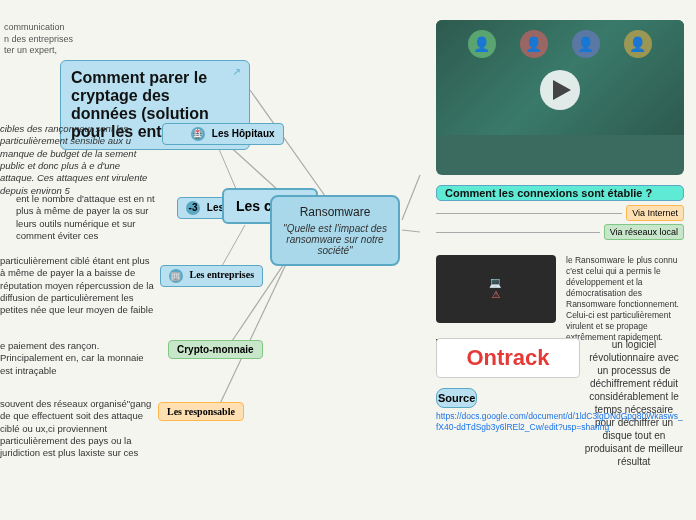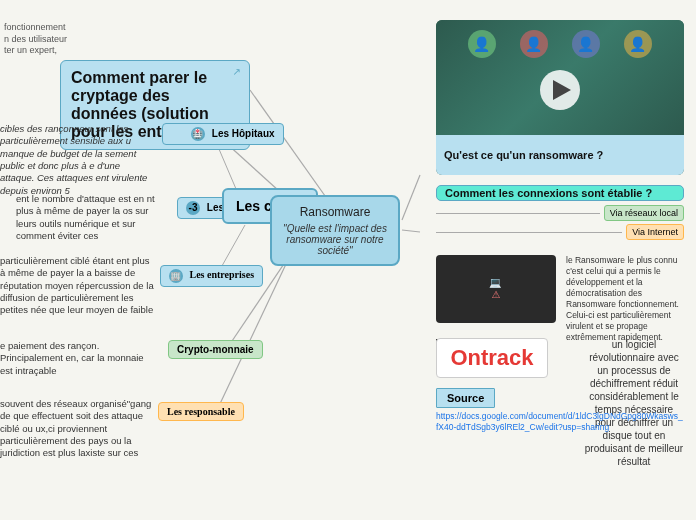--- a/index.html
+++ b/index.html
@@ -240,21 +240,21 @@
       color: #333;
       line-height: 1.3;
       z-index: 10;
     }
 
     
     .ontrack-box {
       position: absolute;
       top: 338px;
       left: 10px;
-      width: 112px;
+      width: 144px;
       background: white;
       border: 1.5px solid #ccc;
       border-radius: 4px;
       padding: 6px 10px;
       z-index: 10;
       display: flex;
       align-items: center;
       justify-content: center;
     }
     .ontrack-logo-text {
@@ -283,22 +283,22 @@
     .source-box {
       position: absolute;
       top: 388px;
       left: 10px;
       width: 248px;
       z-index: 10;
     }
     .source-label {
       background: #b8e0f0;
       border: 1.5px solid #5ba8c4;
-      border-radius: 1px;
-      padding: 3px 10px;
+      border-radius: 8px;
+      padding: 3px 1px;
       font-weight: bold;
       font-size: 11px;
       display: inline-block;
       margin-bottom: 3px;
     }
     .source-url {
       font-size: 8.5px;
       color: #1a73e8;
       word-break: break-all;
       line-height: 1.3;
@@ -371,22 +371,22 @@
   <line x1="300" y1="240" x2="228" y2="347" stroke="#aaa" stroke-width="1.2"></line>
 
   <line x1="295" y1="245" x2="218" y2="408" stroke="#aaa" stroke-width="1.2"></line>
 
   <line x1="402" y1="220" x2="420" y2="175" stroke="#aaa" stroke-width="1.2"></line>
 
   <line x1="402" y1="230" x2="420" y2="232" stroke="#aaa" stroke-width="1.2"></line>
 </svg>
 
 <div class="top-left-text">
-  <div>fonctionnement</div>
-  <div>n des utilisateur</div>
+  <div>communication</div>
+  <div>n des entreprises</div>
   <div>ter un expert,</div>
 </div>
 
 <div class="node-heading">
   <span class="heading-title">Comment parer le cryptage des données (solution pour les entreprise)</span>
   <span class="external-link">↗</span>
 </div>
 
 <div class="left-text-block" style="top:123px;font-style:italic;">
   <span>cibles des rançonneur sont les particulièrement sensible aux u manque de budget de la sement public et donc plus à e d'une attaque. Ces attaques ent virulente depuis environ 5</span>
@@ -447,32 +447,31 @@
       <div class="video-icons">
         <div class="vid-icon" style="background:rgba(100,180,120,0.8);">👤</div>
         <div class="vid-icon" style="background:rgba(180,100,100,0.8);">👤</div>
         <div class="vid-icon" style="background:rgba(100,120,180,0.8);">👤</div>
         <div class="vid-icon" style="background:rgba(180,160,80,0.8);">👤</div>
       </div>
       <div style="margin-top:25px;">
         <div class="play-btn"></div>
       </div>
     </div>
-    <div class="video-caption">Qu'est ce qu'un ransomware ?</div>
   </div>
 
   <div class="connections-box">
     <div class="connections-title">Comment les connexions sont établie ?</div>
     <div class="connection-item">
       <div class="conn-line"></div>
-      <div class="conn-tag conn-tag-green">Via réseaux local</div>
+      <div class="conn-tag conn-tag-orange">Via Internet</div>
     </div>
     <div class="connection-item">
       <div class="conn-line"></div>
-      <div class="conn-tag conn-tag-orange">Via Internet</div>
+      <div class="conn-tag conn-tag-green">Via réseaux local</div>
     </div>
   </div>
 
   <div class="wannacry-box">
     <div class="wannacry-img">
       <span style="color:#999; font-size:10px; text-align:center; line-height:1.2; padding:5px;">
         💻<br><span style="color:#e57373;">⚠</span>
       </span>
     </div>
     <div class="wannacry-label">Wannacry</div>

